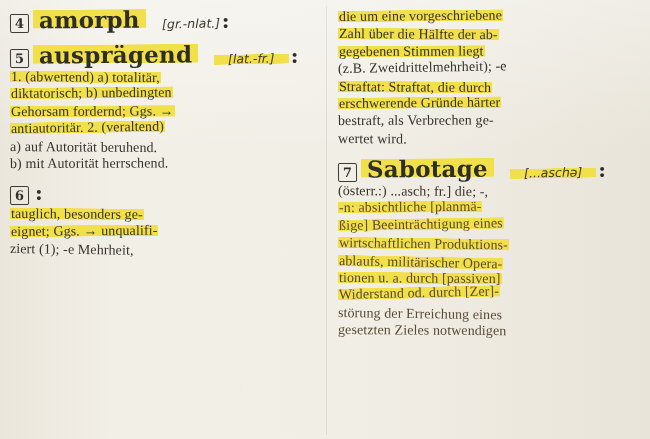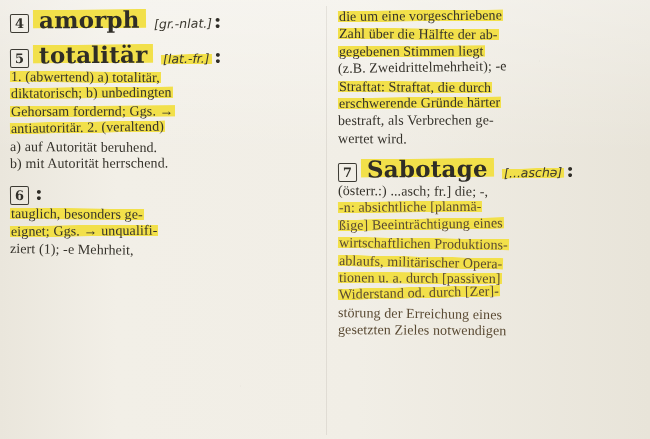--- a/index.html
+++ b/index.html
@@ -92,27 +92,27 @@
     padding: 0 6px;
     transform: rotate(-0.4deg);
     display: inline-block;
   }
   .headword.small { font-size: 21px; }
   .brackets {
     font-family: "DejaVu Sans", sans-serif;
     font-size: 12.5px;
     font-style: italic;
     color: #3b382f;
-    margin-left: 8px;
+    margin-left: 16px;
     transform: rotate(-1deg);
     display: inline-block;
   }
   .brackets.hl {
     background: linear-gradient(transparent 10%, #f2e04a 12%, #f2e04a 84%, transparent 86%);
-    padding: 0 2px;
+    padding: 0 14px;
   }
   .colon {
     font-family: "DejaVu Serif", serif;
     font-weight: bold;
     font-size: 21px;
     color: #2f2d27;
     margin-left: 2px;
   }
 
   
@@ -164,21 +164,21 @@
         <span class="brackets">[gr.-nlat.]</span>
         <span class="colon">:</span>
       </div>
     </div>
 
     <div class="gap-md"></div>
 
     <div class="entry">
       <div class="headline">
         <span class="num">5</span>
-        <span class="headword">totalitär</span>
+        <span class="headword">ausprägend</span>
         <span class="brackets hl">[lat.-fr.]</span>
         <span class="colon">:</span>
       </div>
       <div class="body">
         <span class="line r2"><span class="seg hl">1. (abwertend) a) totalitär,</span></span>
         <span class="line r1"><span class="seg hl">diktatorisch; b) unbedingten</span></span>
         <span class="line r5"><span class="seg hl">Gehorsam fordernd; Ggs. →</span></span>
         <span class="line r3"><span class="seg hl">antiautoritär. 2. (veraltend)</span></span>
         <span class="line r2">a) auf Autorität beruhend.</span>
         <span class="line r5">b) mit Autorität herrschend.</span>

